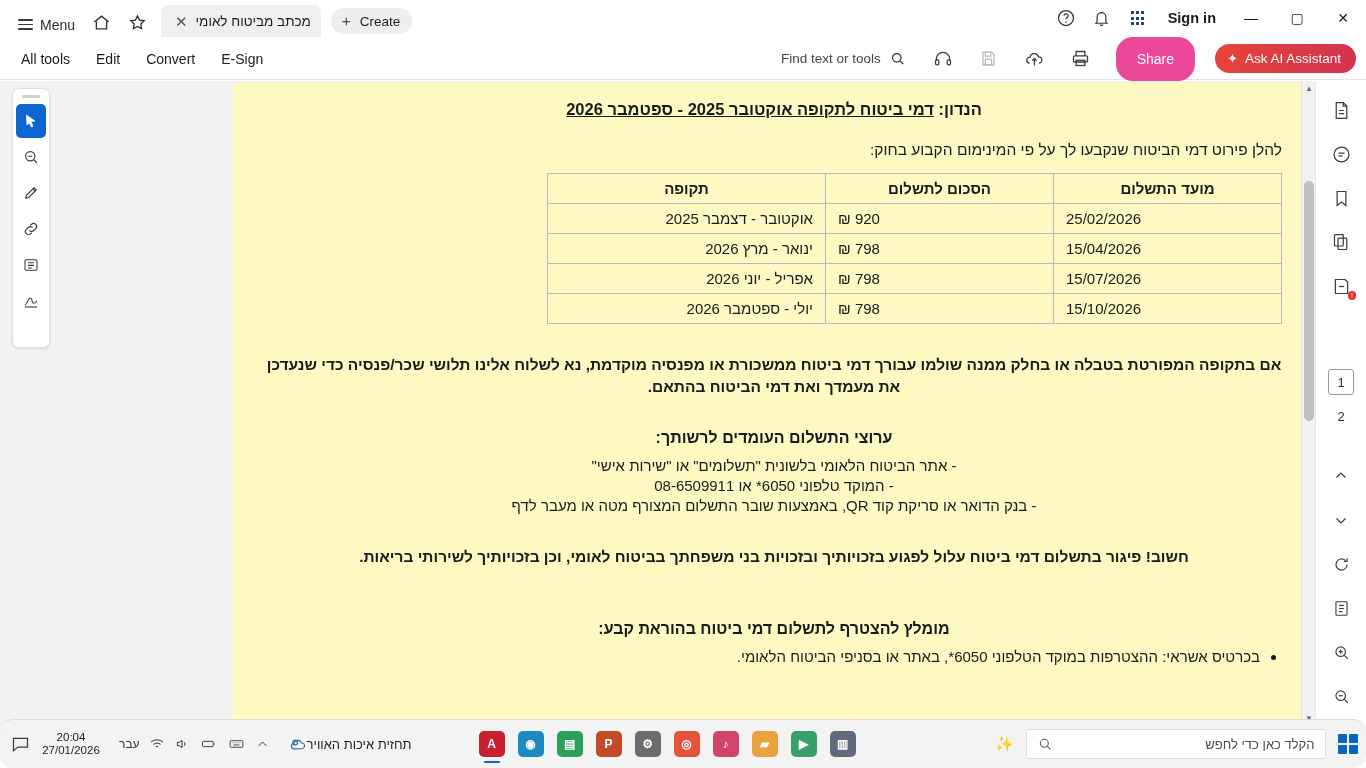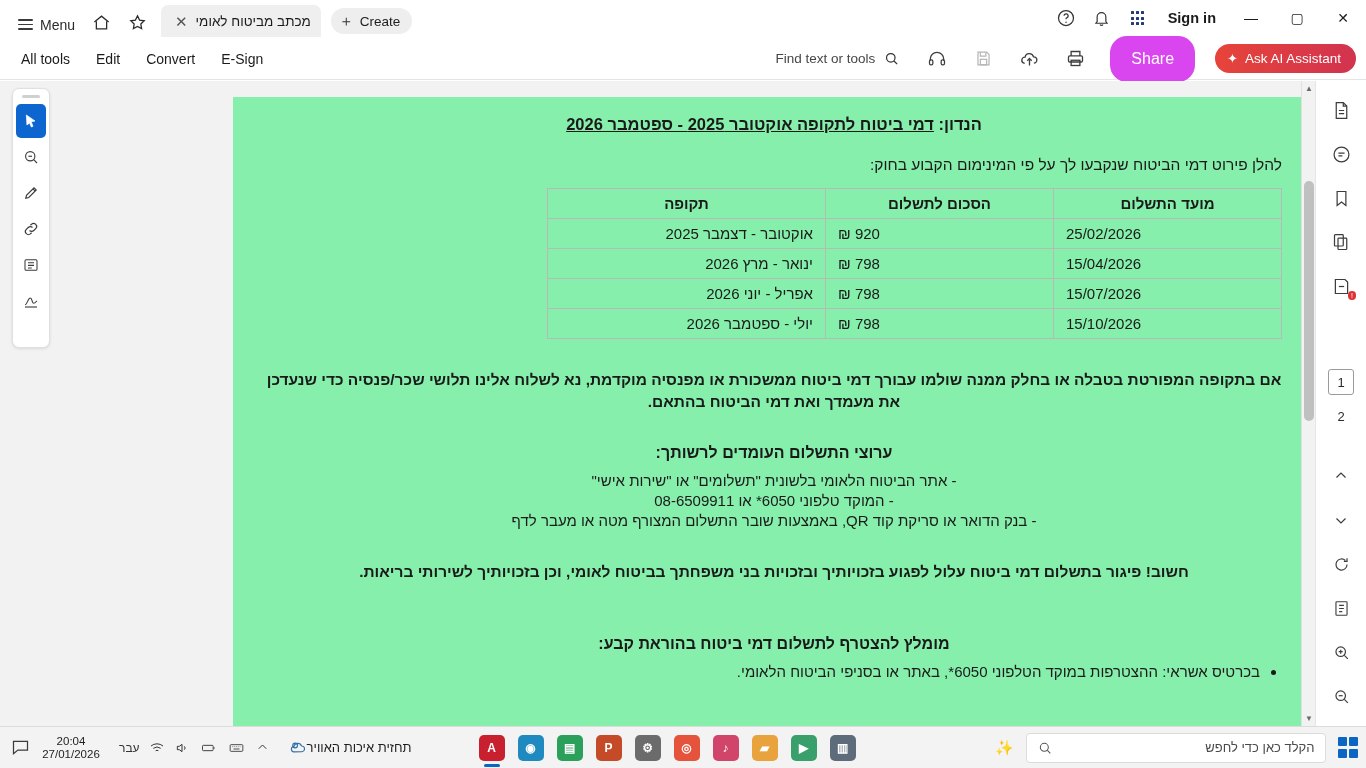--- a/index.html
+++ b/index.html
@@ -82,21 +82,21 @@
   .findbox {
     display: flex; align-items: center; gap: 8px;
     font-size: 13.5px; color: #464646; padding: 4px 8px;
   }
   .tb-icon {
     width: 34px; height: 30px; display: flex; align-items: center; justify-content: center;
     color: #4a4a4a;
   }
   .tb-icon.disabled { opacity: 0.38; }
   .share-btn {
-    background: #d946ef; color: #ffffff; font-size: 16px;
+    background: #ec4899; color: #ffffff; font-size: 14px;
     border-radius: 17px; padding: 14px 21px; margin-left: 6px;
   }
   .ai-btn {
     display: flex; align-items: center; gap: 7px;
     background: linear-gradient(90deg,#e6443a,#d2334f);
     color: #ffffff; font-size: 13.5px; border-radius: 17px; padding: 7px 15px 7px 12px;
     margin-left: 8px;
   }
   .ai-spark { font-size: 13px; }
 
@@ -113,22 +113,22 @@
     border-radius: 5px; color: #3b3b3b; margin-bottom: 2px;
   }
   .rail-item.active { background: #0d66d0; color: #ffffff; }
 
   
   .doc-area {
     position: absolute; left: 0; top: 81px; width: 1366px; height: 645px;
     background: #f2f2f2;
   }
   .page {
-    position: absolute; left: 233px; top: 16px; width: 1082px; height: 645px;
-    background: #86efac; overflow: hidden;
+    position: absolute; left: 233px; top: 1px; width: 1082px; height: 645px;
+    background: #fef9c3; overflow: hidden;
   }
   .page-inner {
     direction: rtl; text-align: right;
     padding: 12px 33px 0 33px;
     font-family: "Liberation Sans", sans-serif;
     color: #1a1a1a;
   }
   .subject {
     text-align: center; font-size: 16.5px; font-weight: bold; margin: 6px 0 22px 0;
   }
@@ -193,23 +193,23 @@
   }
   .page-nums { margin-top: 56px; display: flex; flex-direction: column; align-items: center; }
   .pg {
     width: 26px; height: 26px; display: flex; align-items: center; justify-content: center;
     font-size: 13px; color: #2c2c2c; margin-bottom: 8px; border-radius: 3px;
   }
   .pg.cur { border: 1px solid #9a9a9a; }
 
   
   .taskbar {
-    position: absolute; left: 0; bottom: 0; width: 1366px; height: 42px;
+    position: absolute; left: 0; bottom: 0; width: 1366px; height: 49px;
     background: #f3f3f3; border-top: 1px solid #dcdcdc;
-    display: flex; align-items: center;
+    display: flex; align-items: center; border-radius: 13px;
   }
   .tb-left { display: flex; align-items: center; gap: 8px; padding-left: 10px; }
   .clock {
     font-size: 11.5px; color: #1e1e1e; line-height: 13px; text-align: center; min-width: 64px;
   }
   .tb-sys { display: flex; align-items: center; gap: 9px; padding-left: 8px; color: #333; font-size: 12px; }
   .tb-weather { display: flex; align-items: center; gap: 0; font-size: 13px; color: #1d1d1d; padding-left: 10px; }
   .tb-apps { display: flex; align-items: center; gap: 13px; margin: 0 auto; }
   .app-ico {
     width: 26px; height: 26px; border-radius: 5px;

